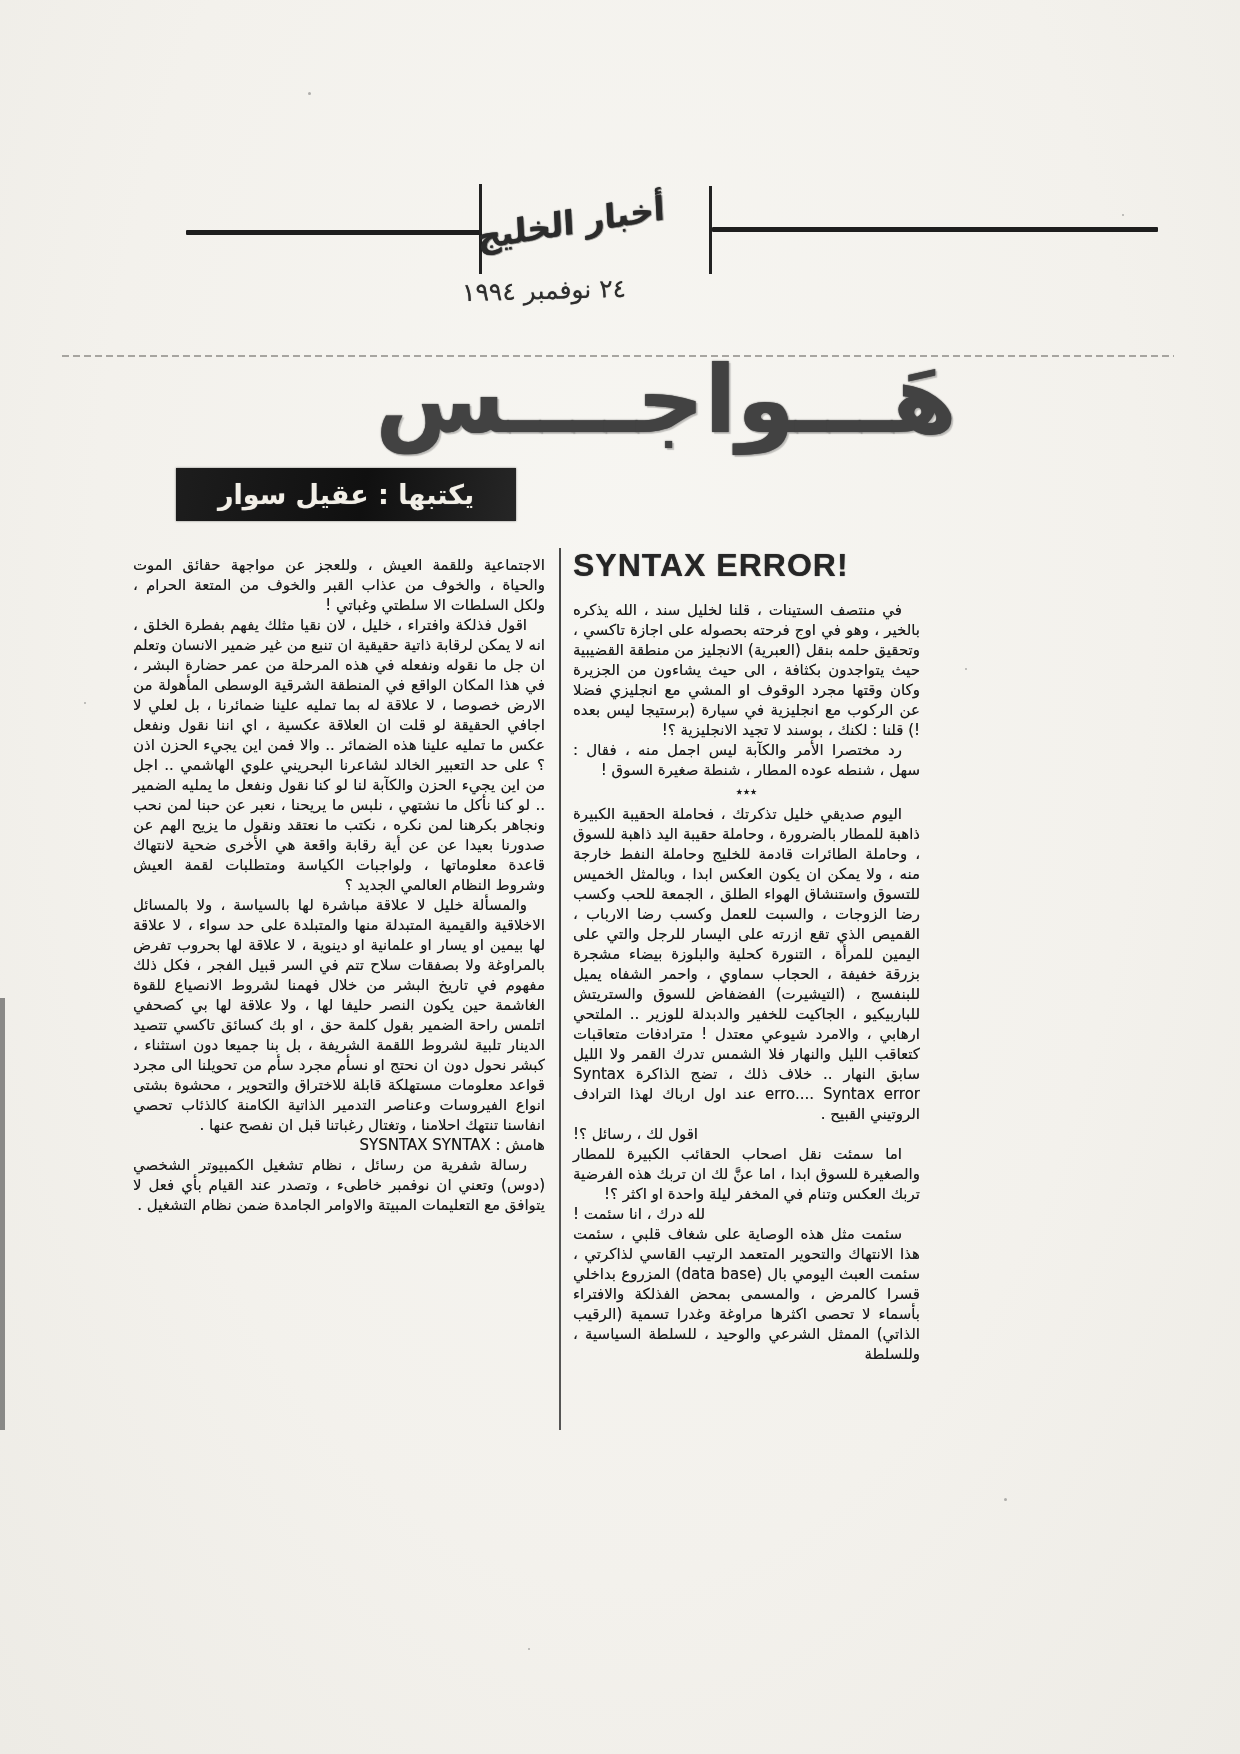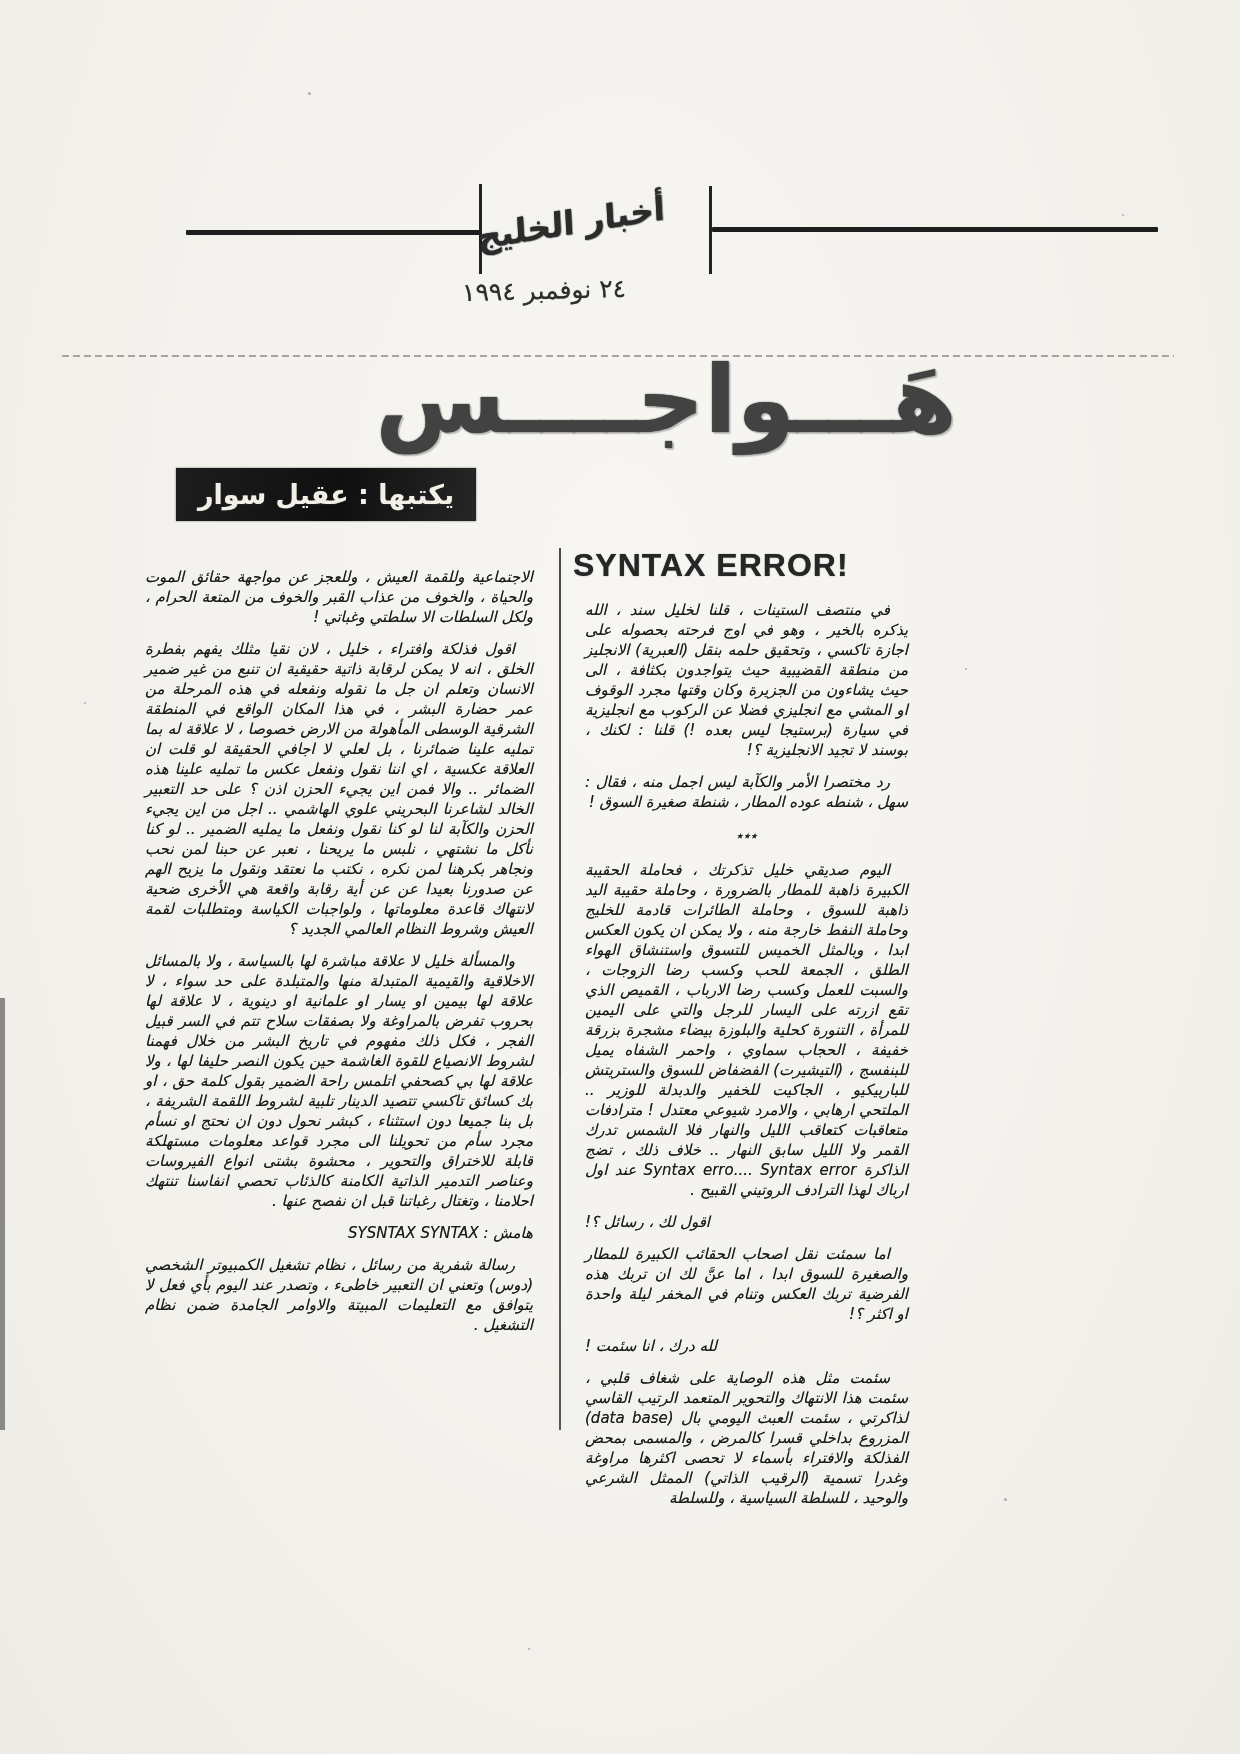--- a/index.html
+++ b/index.html
@@ -41,21 +41,21 @@
 
   
   .col-title {
     position:absolute; top:348px; right:283px; margin:0; direction:rtl;
     font-size:94px; font-weight:bold; color:#424242; line-height:1.1;
     text-shadow:0 0 1.5px rgba(45,45,45,.95), 2px 2px 1px rgba(60,60,60,.25);
     white-space:nowrap;
   }
 
   .byline {
-    position:absolute; left:176px; top:468px; width:300px; height:53px;
+    position:absolute; left:176px; top:468px; width:340px; height:53px;
     background:linear-gradient(100deg,#1d1d1d,#101010 55%,#262626);
     display:flex; align-items:center; justify-content:center;
     box-shadow:0 0 2px rgba(0,0,0,.5);
   }
   .byline span {
     color:#f2efe7; direction:rtl; font-size:27px; font-weight:bold;
     text-shadow:0 0 1px rgba(255,255,255,.4);
   }
 
   
@@ -68,22 +68,22 @@
   .col-second { width:412px; padding-top:10px; }
 
   .headline {
     margin:2px 0 16px; direction:ltr; text-align:left;
     font-family:"Liberation Sans", sans-serif;
     font-size:32px; font-weight:bold; letter-spacing:1px; color:#262626;
     text-shadow:0 0 1px rgba(30,30,30,.8);
   }
 
   .para {
-    margin:12px; font-size:15px; line-height:20px; text-align:justify;
-    color:#1b1b1b; text-shadow:0 0 .6px rgba(25,25,25,.6);font-style:italic;
+    margin:0; font-size:15px; line-height:20px; text-align:justify;
+    color:#1b1b1b; text-shadow:0 0 .6px rgba(25,25,25,.6);
   }
   .para.indent { text-indent:18px; }
   .para.flush { text-indent:0; }
   .para.flush-left { text-align:left; text-indent:0; }
   .para.separator { text-align:center; font-size:13px; letter-spacing:9px; line-height:24px; text-indent:0; }
 
   .col-divider {
     position:absolute; left:559px; top:548px; width:2px; height:882px;
     background:linear-gradient(#2c2c2c 0 60%, #3a3a3a 60% 100%); opacity:.85;
   }
@@ -140,20 +140,20 @@
           <p class="para flush-left">لله درك ، انا سئمت !</p>
           <p class="para indent">سئمت مثل هذه الوصاية على شغاف قلبي ، سئمت هذا الانتهاك والتحوير المتعمد الرتيب القاسي لذاكرتي ، سئمت العبث اليومي بال (data base) المزروع بداخلي قسرا كالمرض ، والمسمى بمحض الفذلكة والافتراء بأسماء لا تحصى اكثرها مراوغة وغدرا تسمية (الرقيب الذاتي) الممثل الشرعي والوحيد ، للسلطة السياسية ، وللسلطة</p>
         </div>
     </div>
     <div class="col col-second">
       <div>
           <p class="para flush">الاجتماعية وللقمة العيش ، وللعجز عن مواجهة حقائق الموت والحياة ، والخوف من عذاب القبر والخوف من المتعة الحرام ، ولكل السلطات الا سلطتي وغباتي !</p>
           <p class="para indent">اقول فذلكة وافتراء ، خليل ، لان نقيا مثلك يفهم بفطرة الخلق ، انه لا يمكن لرقابة ذاتية حقيقية ان تنبع من غير ضمير الانسان وتعلم ان جل ما نقوله ونفعله في هذه المرحلة من عمر حضارة البشر ، في هذا المكان الواقع في المنطقة الشرقية الوسطى المأهولة من الارض خصوصا ، لا علاقة له بما تمليه علينا ضمائرنا ، بل لعلي لا اجافي الحقيقة لو قلت ان العلاقة عكسية ، اي اننا نقول ونفعل عكس ما تمليه علينا هذه الضمائر .. والا فمن اين يجيء الحزن اذن ؟ على حد التعبير الخالد لشاعرنا البحريني علوي الهاشمي .. اجل من اين يجيء الحزن والكآبة لنا لو كنا نقول ونفعل ما يمليه الضمير .. لو كنا نأكل ما نشتهي ، نلبس ما يريحنا ، نعبر عن حبنا لمن نحب ونجاهر بكرهنا لمن نكره ، نكتب ما نعتقد ونقول ما يزيح الهم عن صدورنا بعيدا عن عن أية رقابة واقعة هي الأخرى ضحية لانتهاك قاعدة معلوماتها ، ولواجبات الكياسة ومتطلبات لقمة العيش وشروط النظام العالمي الجديد ؟</p>
           <p class="para indent">والمسألة خليل لا علاقة مباشرة لها بالسياسة ، ولا بالمسائل الاخلاقية والقيمية المتبدلة منها والمتبلدة على حد سواء ، لا علاقة لها بيمين او يسار او علمانية او دينوية ، لا علاقة لها بحروب تفرض بالمراوغة ولا بصفقات سلاح تتم في السر قبيل الفجر ، فكل ذلك مفهوم في تاريخ البشر من خلال فهمنا لشروط الانصياع للقوة الغاشمة حين يكون النصر حليفا لها ، ولا علاقة لها بي كصحفي اتلمس راحة الضمير بقول كلمة حق ، او بك كسائق تاكسي تتصيد الدينار تلبية لشروط اللقمة الشريفة ، بل بنا جميعا دون استثناء ، كبشر نحول دون ان نحتج او نسأم مجرد سأم من تحويلنا الى مجرد قواعد معلومات مستهلكة قابلة للاختراق والتحوير ، محشوة بشتى انواع الفيروسات وعناصر التدمير الذاتية الكامنة كالذئاب تحصي انفاسنا تنتهك احلامنا ، وتغتال رغباتنا قبل ان نفصح عنها .</p>
           <p class="para flush">هامش : SYSNTAX SYNTAX</p>
-          <p class="para indent">رسالة شفرية من رسائل ، نظام تشغيل الكمبيوتر الشخصي (دوس) وتعني ان التعبير خاطىء ، وتصدر عند اليوم بأي فعل لا يتوافق مع التعليمات المبيتة والاوامر الجامدة ضمن نظام التشغيل .</p>
+          <p class="para indent">رسالة شفرية من رسائل ، نظام تشغيل الكمبيوتر الشخصي (دوس) وتعني ان نوفمبر خاطىء ، وتصدر عند القيام بأي فعل لا يتوافق مع التعليمات المبيتة والاوامر الجامدة ضمن نظام التشغيل .</p>
         </div>
     </div>
   </div>
 
   <div class="col-divider"></div>
 
 </div>
 
 </body></html>

